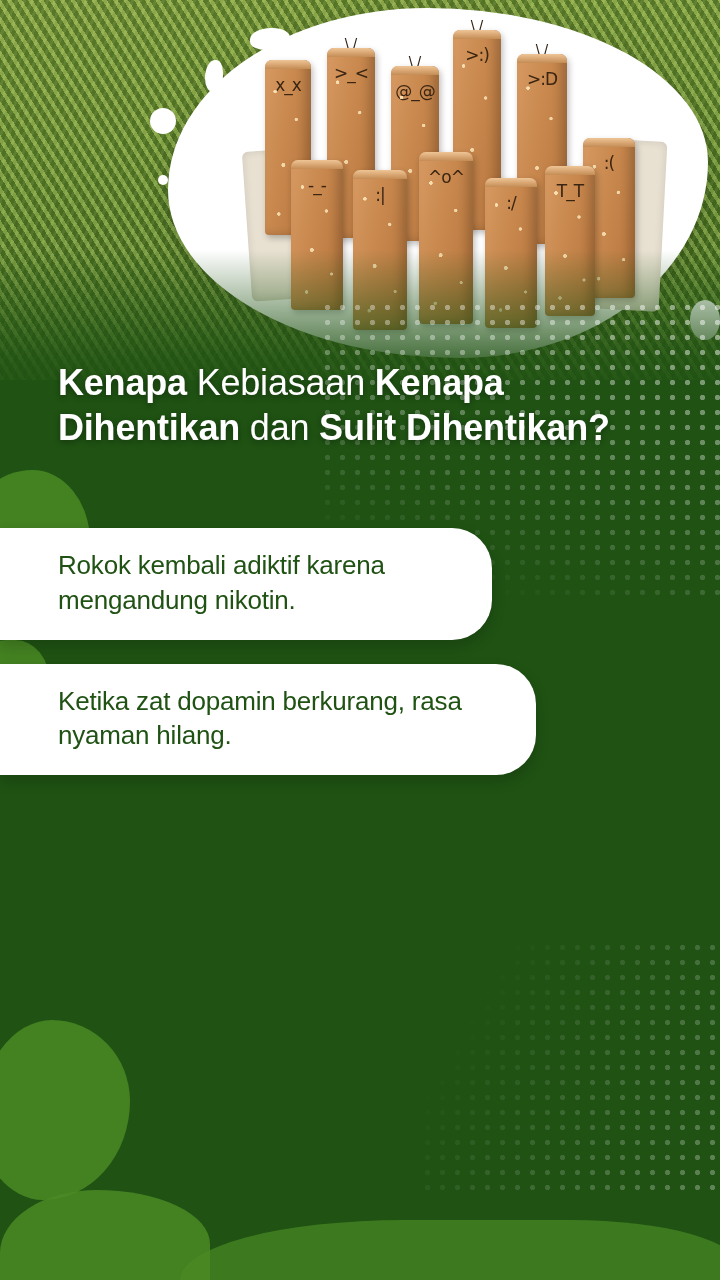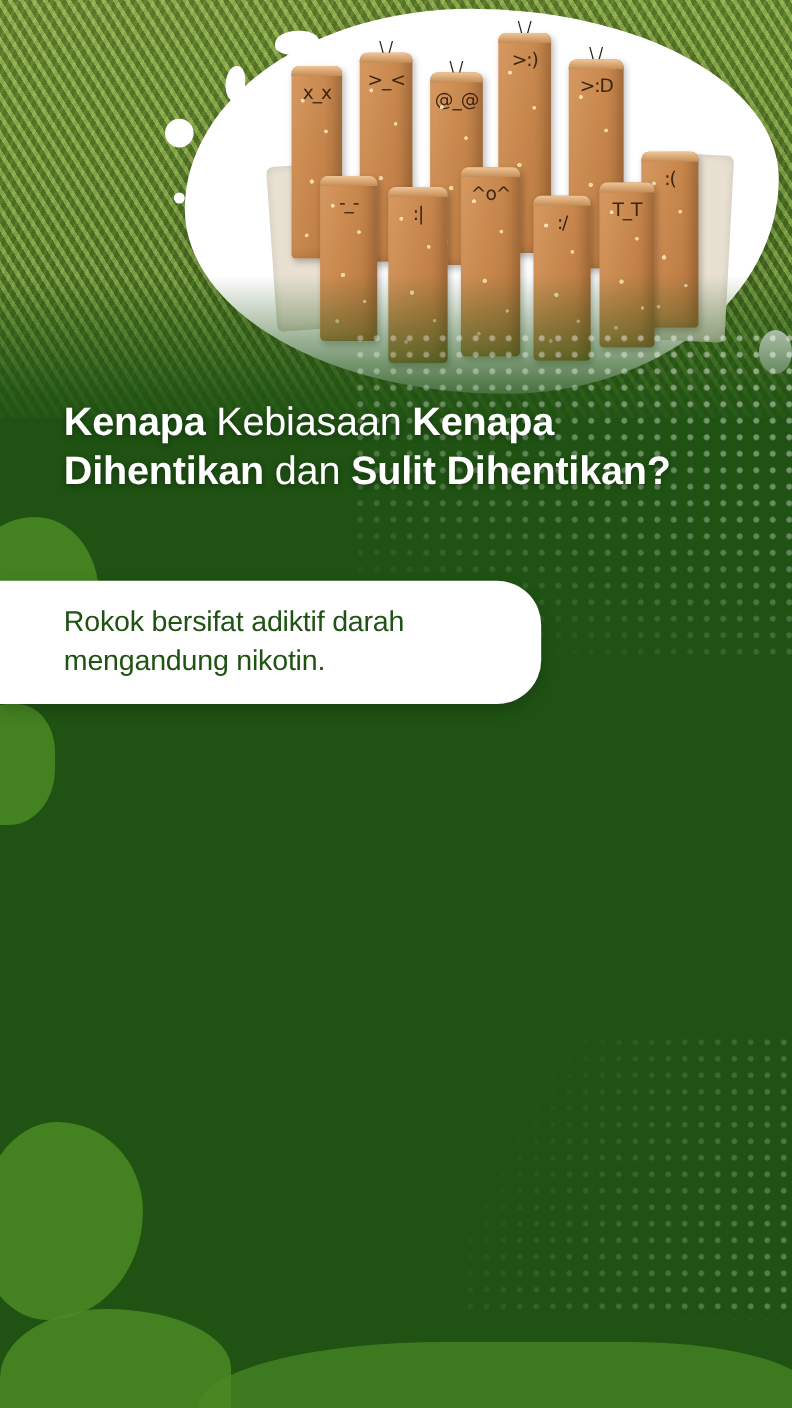--- a/index.html
+++ b/index.html
@@ -268,16 +268,17 @@
 
   <div class="left-splat ls1"></div>
   <div class="left-splat ls2"></div>
   <div class="left-splat ls3"></div>
   <div class="left-splat ls4"></div>
   <div class="left-splat ls5"></div>
 
   <h1 class="headline" id="headline"><b>Kenapa </b><span>Kebiasaan </span><b>Kenapa </b><b>Dihentikan </b><span>dan </span><b>Sulit Dihentikan?</b></h1>
 
   <div class="cards">
-    <div class="card w1"><span>Rokok bersifat adiktif darah mengandung nikotin.</span></div>
+    <div class="card w1"><span>Rokok kembali adiktif karena mengandung nikotin.</span></div>
+    <div class="card w4"><span>Ketika zat dopamin berkurang, rasa nyaman hilang.</span></div>
   </div>
 
 </div>
 
 </body></html>

